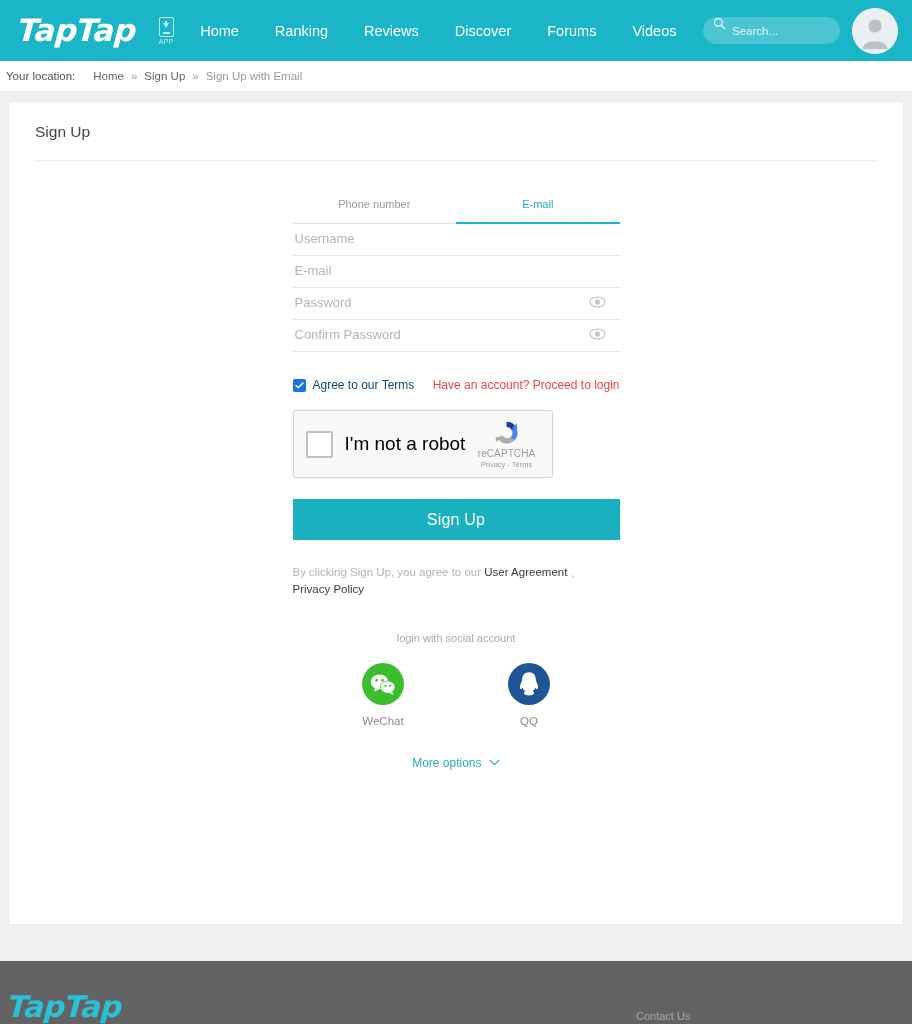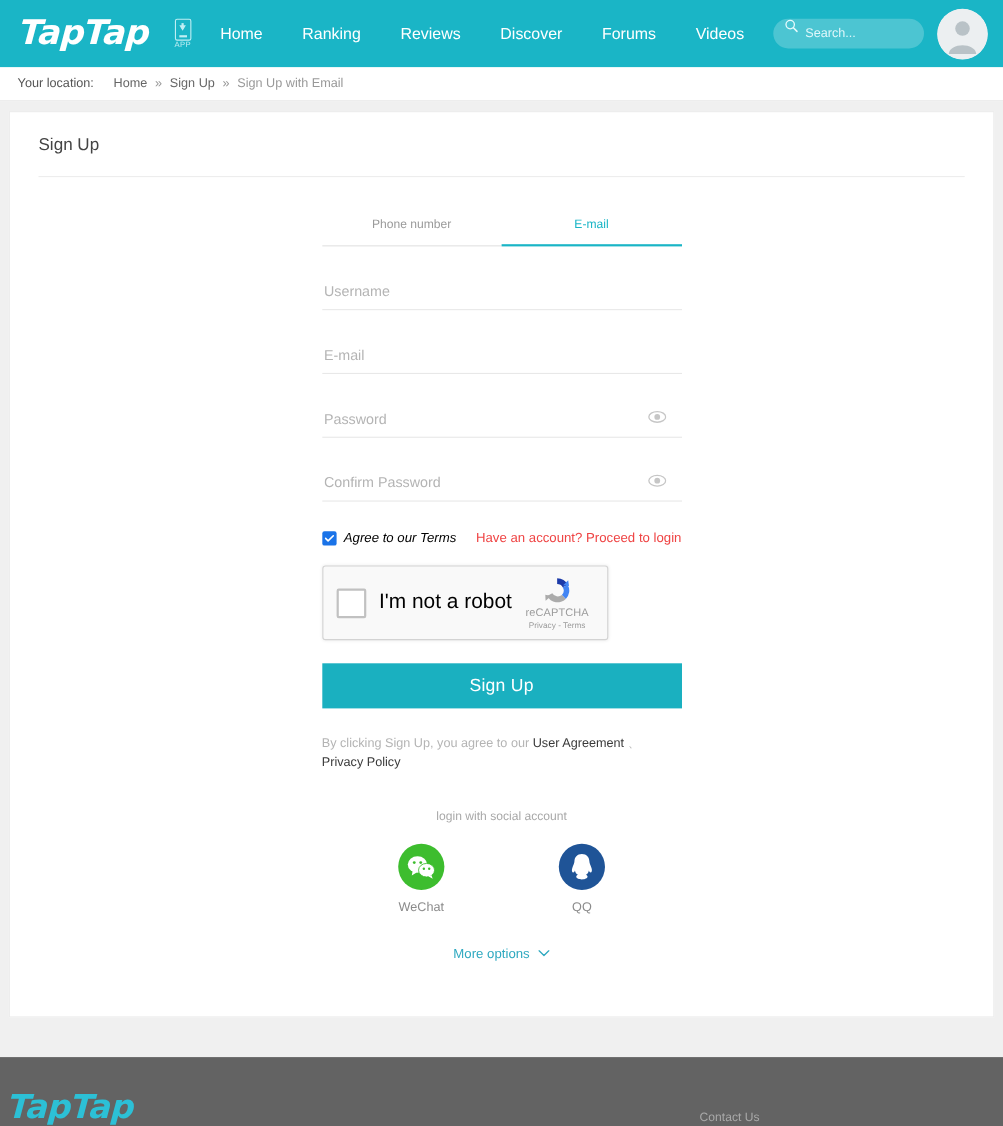--- a/index.html
+++ b/index.html
@@ -126,21 +126,21 @@
     cursor: pointer;
     overflow: hidden;
   }
 
   
   .breadcrumb {
     height: 31px;
     background: #ffffff;
     display: flex;
     align-items: center;
-    padding-left: 16px;
+    padding-left: 6px;
     font-size: 11.5px;
     color: #666;
     border-bottom: 1px solid #ececec;
   }
   .breadcrumb .bc-label { color: #555; margin-right: 18px; }
   .breadcrumb a { color: #666; text-decoration: none; cursor: pointer; }
   .breadcrumb .sep { color: #999; margin: 0 7px; }
   .breadcrumb .current { color: #999; }
 
   
@@ -184,21 +184,20 @@
   }
   .tab.active {
     color: #1ab5c6;
     border-bottom: 2px solid #1ab5c6;
     padding-bottom: 12px;
   }
 
   
   .field {
     position: relative;
-    margin-top: 26px;
     border-bottom: 1px solid #e8e8e8;
   }
   .field input {
     width: 100%;
     border: none;
     outline: none;
     font-size: 13px;
     color: #444;
     padding: 7px 26px 9px 2px;
     background: transparent;
@@ -222,21 +221,21 @@
   .cbx {
     width: 13px; height: 13px;
     background: #1a73e8;
     border-radius: 2px;
     margin-right: 7px;
     display: flex; align-items: center; justify-content: center;
     cursor: pointer;
     flex: none;
   }
   .cbx svg { display: block; }
-  .terms-label { color: #000000; cursor: pointer; font-style: italic; }
+  .terms-label { color: #0c4a6e; cursor: pointer; }
   .login-link {
     color: #ef4444;
     margin-left: auto;
     text-decoration: none;
     font-size: 12px;
     cursor: pointer;
   }
 
   
   .recaptcha {

